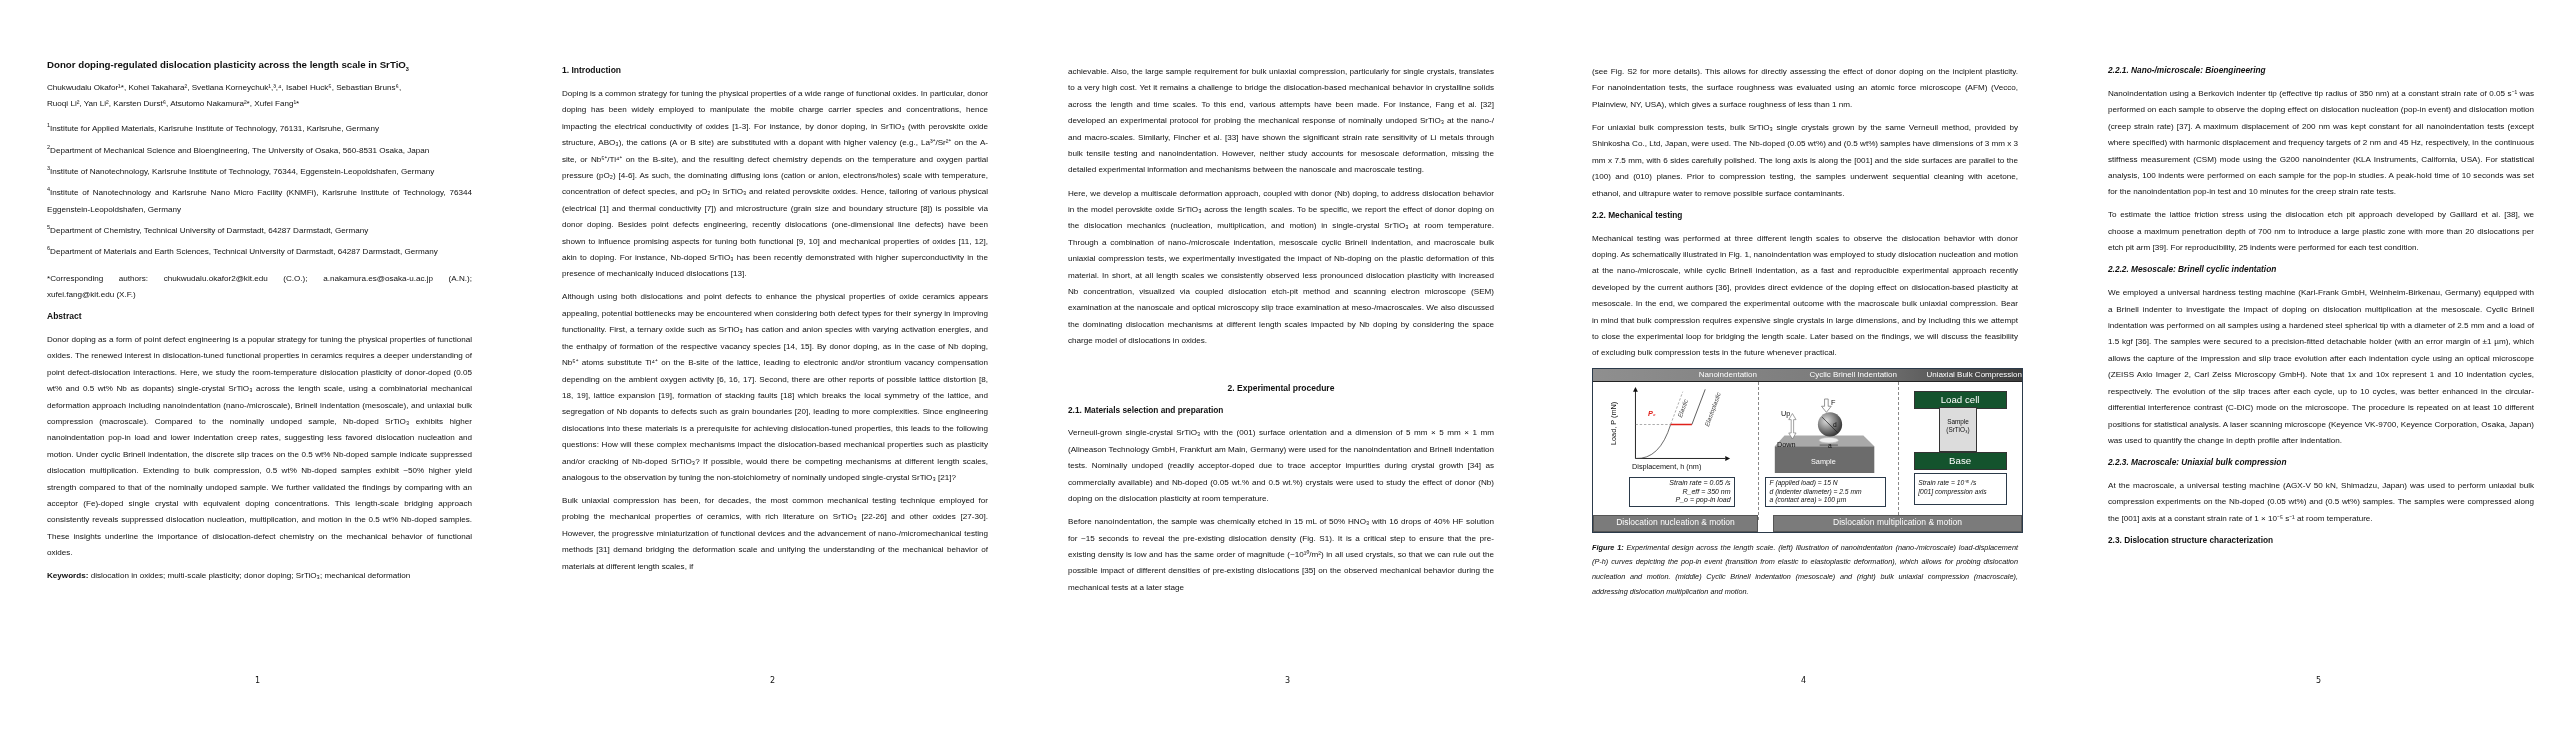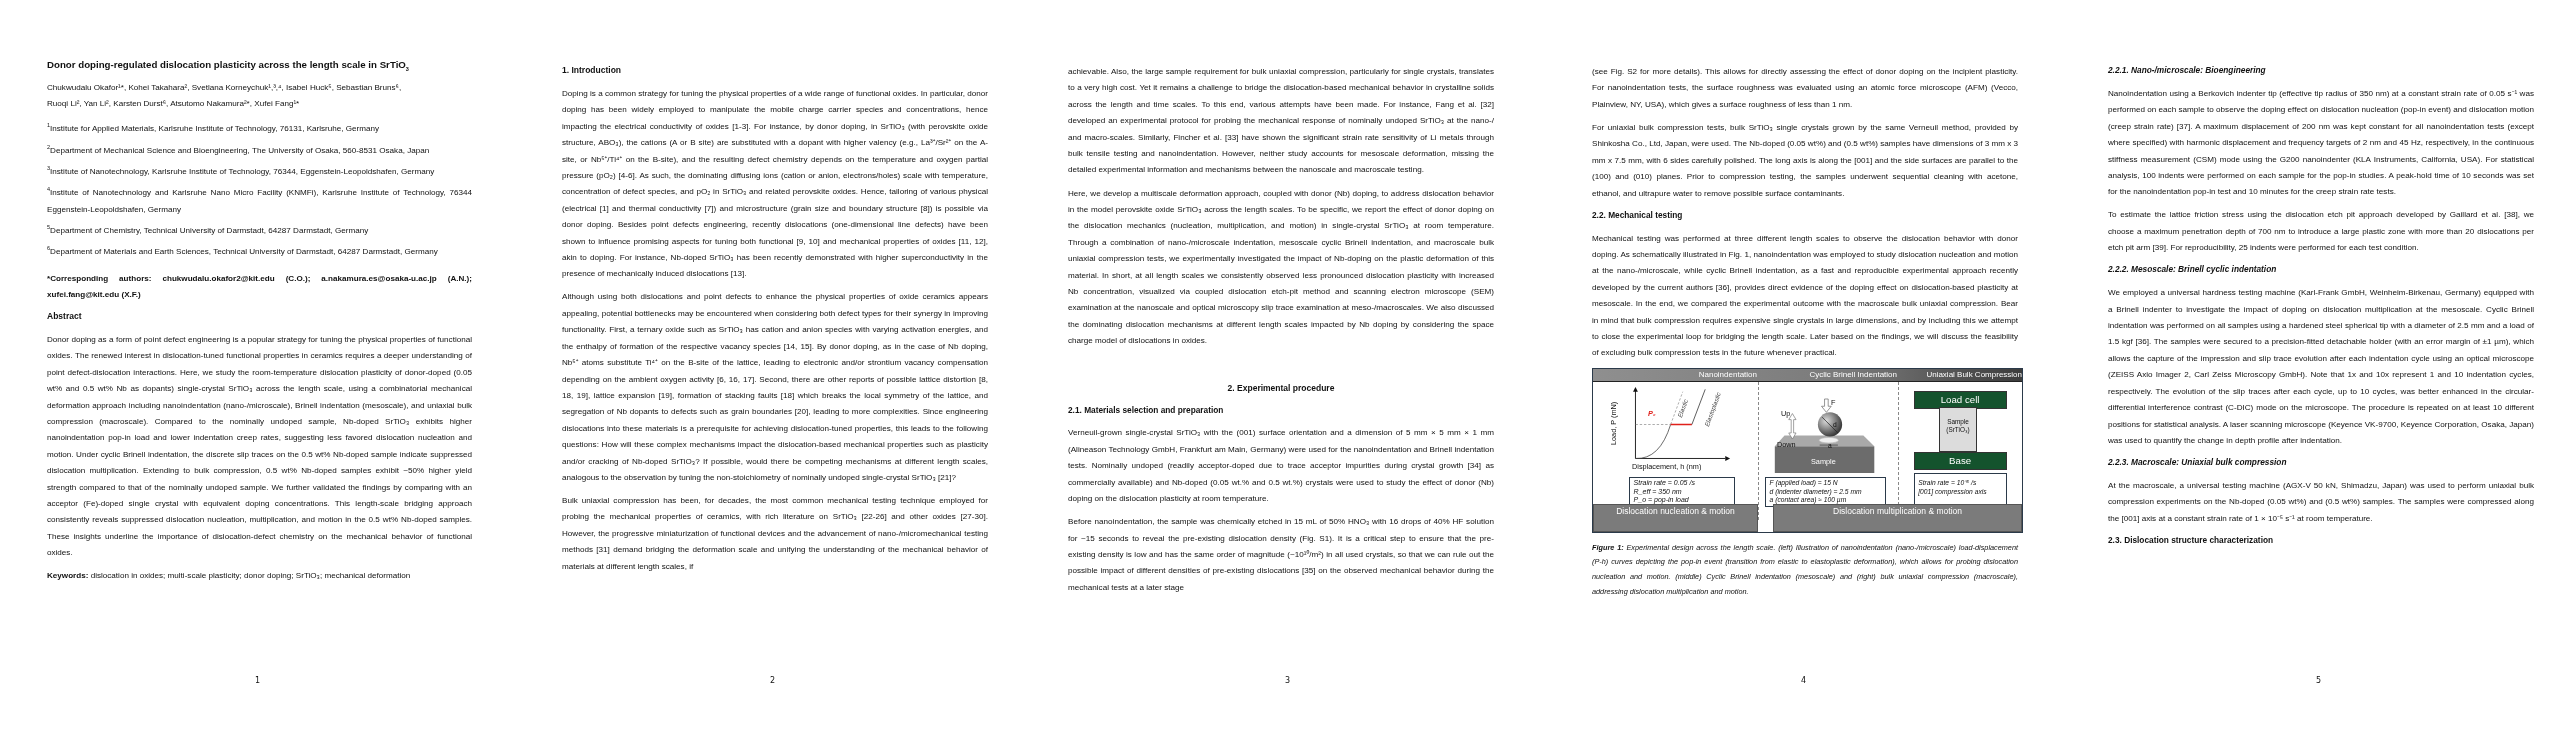--- a/index.html
+++ b/index.html
@@ -19,21 +19,21 @@
   .pagenum { position:absolute; top:676px; width:515px; text-align:center; font-size:8px;
              font-family:"DejaVu Sans", sans-serif; }
   sup, sub { font-size:5.5px; line-height:0; }
   .kw b { font-weight:bold; }
   
   .figure { position:relative; width:429px; height:163px; border:0.6px solid #2b3a4a; margin-top:6px;
             background:#fff; }
   .fig-head { display:flex; height:12px; background:linear-gradient(to right,#8f8f8f,#7a7a7a 60%,#3c3c3c);
               color:#fff; font-size:8px; line-height:12px; border-bottom:0.6px solid #222; }
   .fig-head div { text-align:right; }
-  .fig-foot { position:absolute; bottom:0; left:0; right:0; height:28px; display:flex; gap:15px; }
+  .fig-foot { position:absolute; bottom:0; left:0; right:0; height:17px; display:flex; gap:15px; }
   .fig-foot div { background:#7b7b7b; color:#fff; font-size:8.5px; line-height:12px; text-align:center;
                   border:0.6px solid #555; }
   .fig-panel { position:absolute; top:12.8px; bottom:12.8px; }
   .dash-v { position:absolute; top:12.8px; bottom:12.8px; width:0; border-left:0.6px dashed #888; }
   .infobox { position:absolute; border:0.9px solid #2b3a4a; background:#fff; font-style:italic;
              font-size:7px; line-height:8.5px; padding:1.2px 3.6px; }
   .gbox { position:absolute; background:#14532d; color:#fff; text-align:center; border:0.6px solid #333; }
   .caption { font-size:7.3px; line-height:14.6px; font-style:italic; text-align:justify; margin-top:7.3px; }
   .caption b { font-style:italic; }
 </style>
@@ -48,21 +48,21 @@
       <div>Ruoqi Li², Yan Li², Karsten Durst⁶, Atsutomo Nakamura²*, Xufei Fang¹*</div>
     </div>
     <div>
       <p class="aff"><sup>1</sup><span>Institute for Applied Materials, Karlsruhe Institute of Technology, 76131, Karlsruhe, Germany</span></p>
       <p class="aff"><sup>2</sup><span>Department of Mechanical Science and Bioengineering, The University of Osaka, 560-8531 Osaka, Japan</span></p>
       <p class="aff"><sup>3</sup><span>Institute of Nanotechnology, Karlsruhe Institute of Technology, 76344, Eggenstein-Leopoldshafen, Germany</span></p>
       <p class="aff"><sup>4</sup><span>Institute of Nanotechnology and Karlsruhe Nano Micro Facility (KNMFi), Karlsruhe Institute of Technology, 76344 Eggenstein-Leopoldshafen, Germany</span></p>
       <p class="aff"><sup>5</sup><span>Department of Chemistry, Technical University of Darmstadt, 64287 Darmstadt, Germany</span></p>
       <p class="aff"><sup>6</sup><span>Department of Materials and Earth Sciences, Technical University of Darmstadt, 64287 Darmstadt, Germany</span></p>
     </div>
-    <p class="para" style="margin-top:10px;font-weight:bold;">*Corresponding authors: chukwudalu.okafor2@kit.edu (C.O.); a.nakamura.es@osaka-u.ac.jp (A.N.); xufei.fang@kit.edu (X.F.)</p>
+    <p class="para" style="margin-top:10px;">*Corresponding authors: chukwudalu.okafor2@kit.edu (C.O.); a.nakamura.es@osaka-u.ac.jp (A.N.); xufei.fang@kit.edu (X.F.)</p>
     <div class="h1" style="margin-top:6px;">Abstract</div>
     <p class="para">Donor doping as a form of point defect engineering is a popular strategy for tuning the physical properties of functional oxides. The renewed interest in dislocation-tuned functional properties in ceramics requires a deeper understanding of point defect-dislocation interactions. Here, we study the room-temperature dislocation plasticity of donor-doped (0.05 wt% and 0.5 wt% Nb as dopants) single-crystal SrTiO₃ across the length scale, using a combinatorial mechanical deformation approach including nanoindentation (nano-/microscale), Brinell indentation (mesoscale), and uniaxial bulk compression (macroscale). Compared to the nominally undoped sample, Nb-doped SrTiO₃ exhibits higher nanoindentation pop-in load and lower indentation creep rates, suggesting less favored dislocation nucleation and motion. Under cyclic Brinell indentation, the discrete slip traces on the 0.5 wt% Nb-doped sample indicate suppressed dislocation multiplication. Extending to bulk compression, 0.5 wt% Nb-doped samples exhibit ~50% higher yield strength compared to that of the nominally undoped sample. We further validated the findings by comparing with an acceptor (Fe)-doped single crystal with equivalent doping concentrations. This length-scale bridging approach consistently reveals suppressed dislocation nucleation, multiplication, and motion in the 0.5 wt% Nb-doped samples. These insights underline the importance of dislocation-defect chemistry on the mechanical behavior of functional oxides.</p>
     <p class="para kw"><b>Keywords:</b> <span>dislocation in oxides; multi-scale plasticity; donor doping; SrTiO₃; mechanical deformation</span></p>
   </div>
   <div class="pagenum">1</div>
 </div>
 
 <div class="page" style="left:515px;">
   <div class="col" style="top:64px; left:47px; width:426px;">
     <div class="h1">1. Introduction</div>
@@ -94,21 +94,21 @@
 
     <div class="figure">
       <div class="fig-head">
         <div style="width:164px;">Nanoindentation</div>
         <div style="width:140px;">Cyclic Brinell Indentation</div>
         <div style="width:125px;">Uniaxial Bulk Compression</div>
       </div>
       <div class="dash-v" style="left:165px;"></div>
       <div class="dash-v" style="left:305px;"></div>
 
-      <div class="fig-panel" style="left:0; width:165px;">
+      <div class="fig-panel" style="left:0; width:165px;text-align:right;">
         <svg width="165" height="85" style="position:absolute; left:0; top:0;" viewBox="0 0 272 140">
           <line x1="70" y1="126" x2="218" y2="126" stroke="#111" stroke-width="1.5"></line>
           <polygon points="218,122 226,126 218,130" fill="#111"></polygon>
           <line x1="70" y1="126" x2="70" y2="14" stroke="#111" stroke-width="1.5"></line>
           <polygon points="66,16 70,8 74,16" fill="#111"></polygon>
           <path d="M70,126 Q110,128 128,70" stroke="#444" stroke-width="1.3" fill="none"></path>
           <line x1="70" y1="70" x2="128" y2="70" stroke="#777" stroke-width="1" stroke-dasharray="4,3"></line>
           <line x1="128" y1="70" x2="148" y2="16" stroke="#777" stroke-width="1" stroke-dasharray="4,3"></line>
           <line x1="128" y1="70" x2="163" y2="70" stroke="#e0201b" stroke-width="2.5"></line>
           <line x1="163" y1="70" x2="185" y2="12" stroke="#333" stroke-width="1.3"></line>

